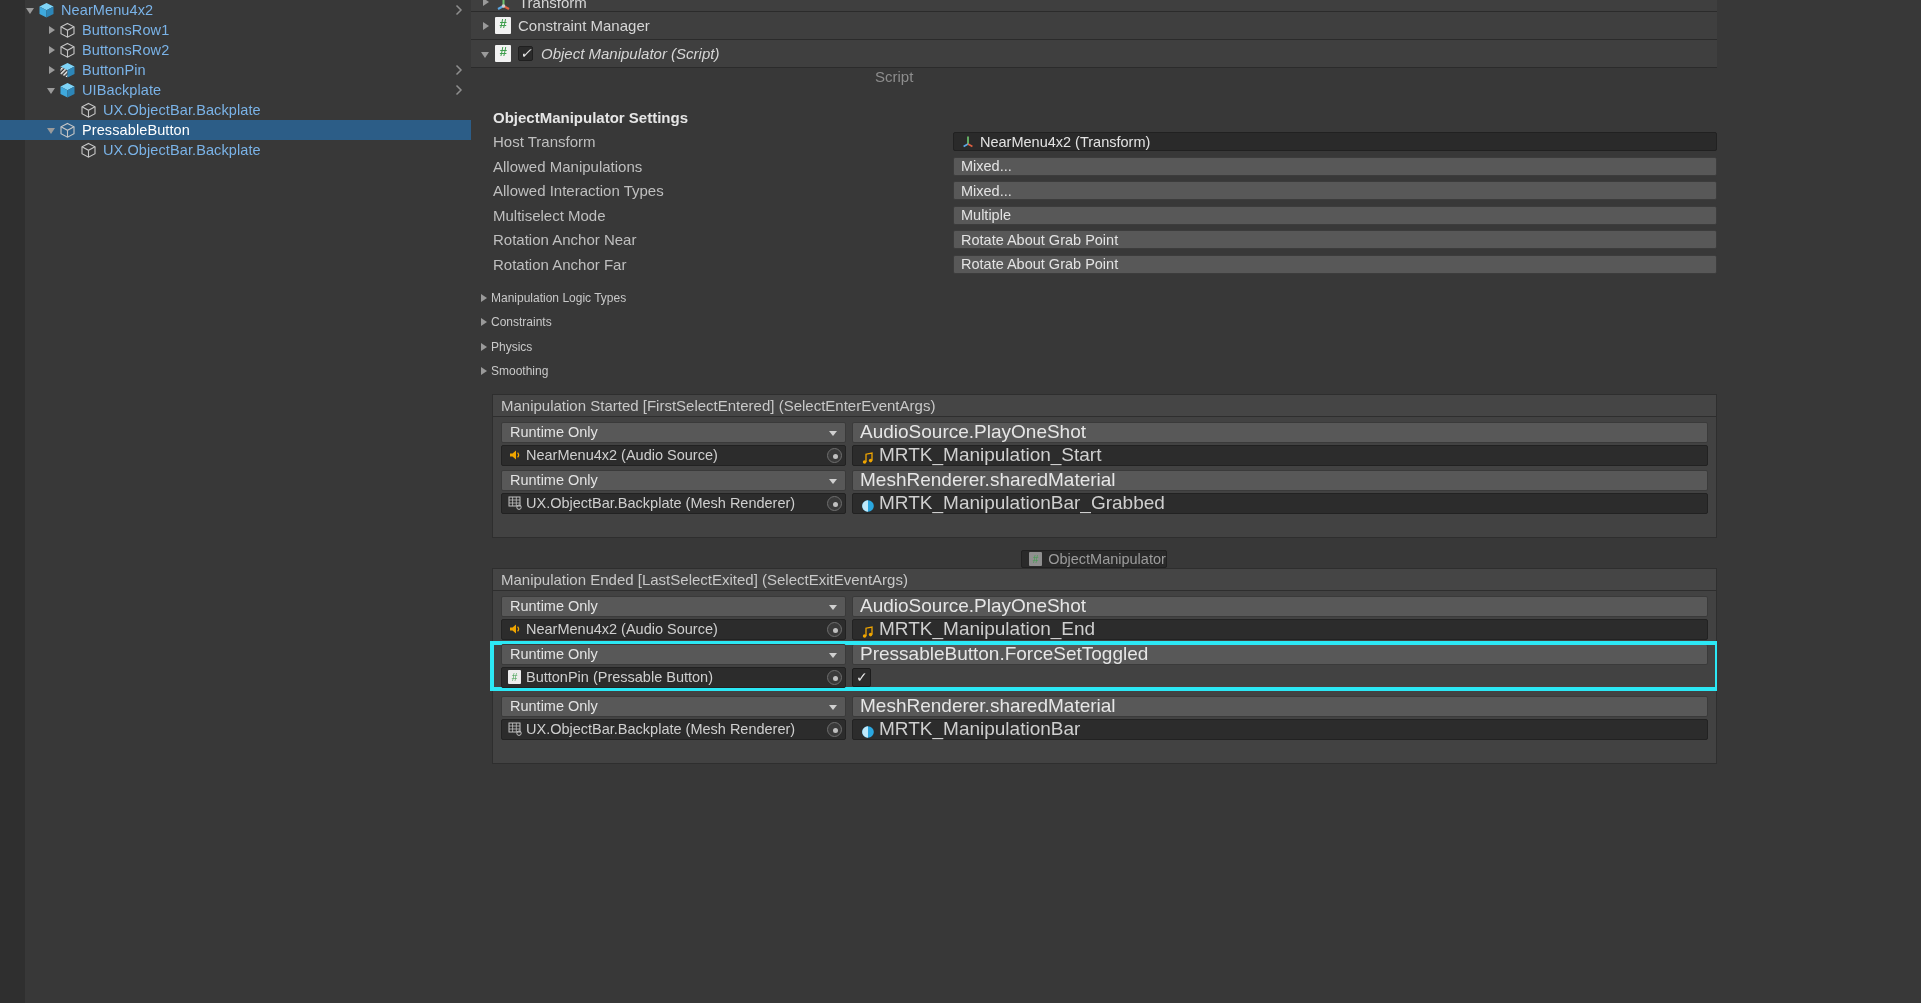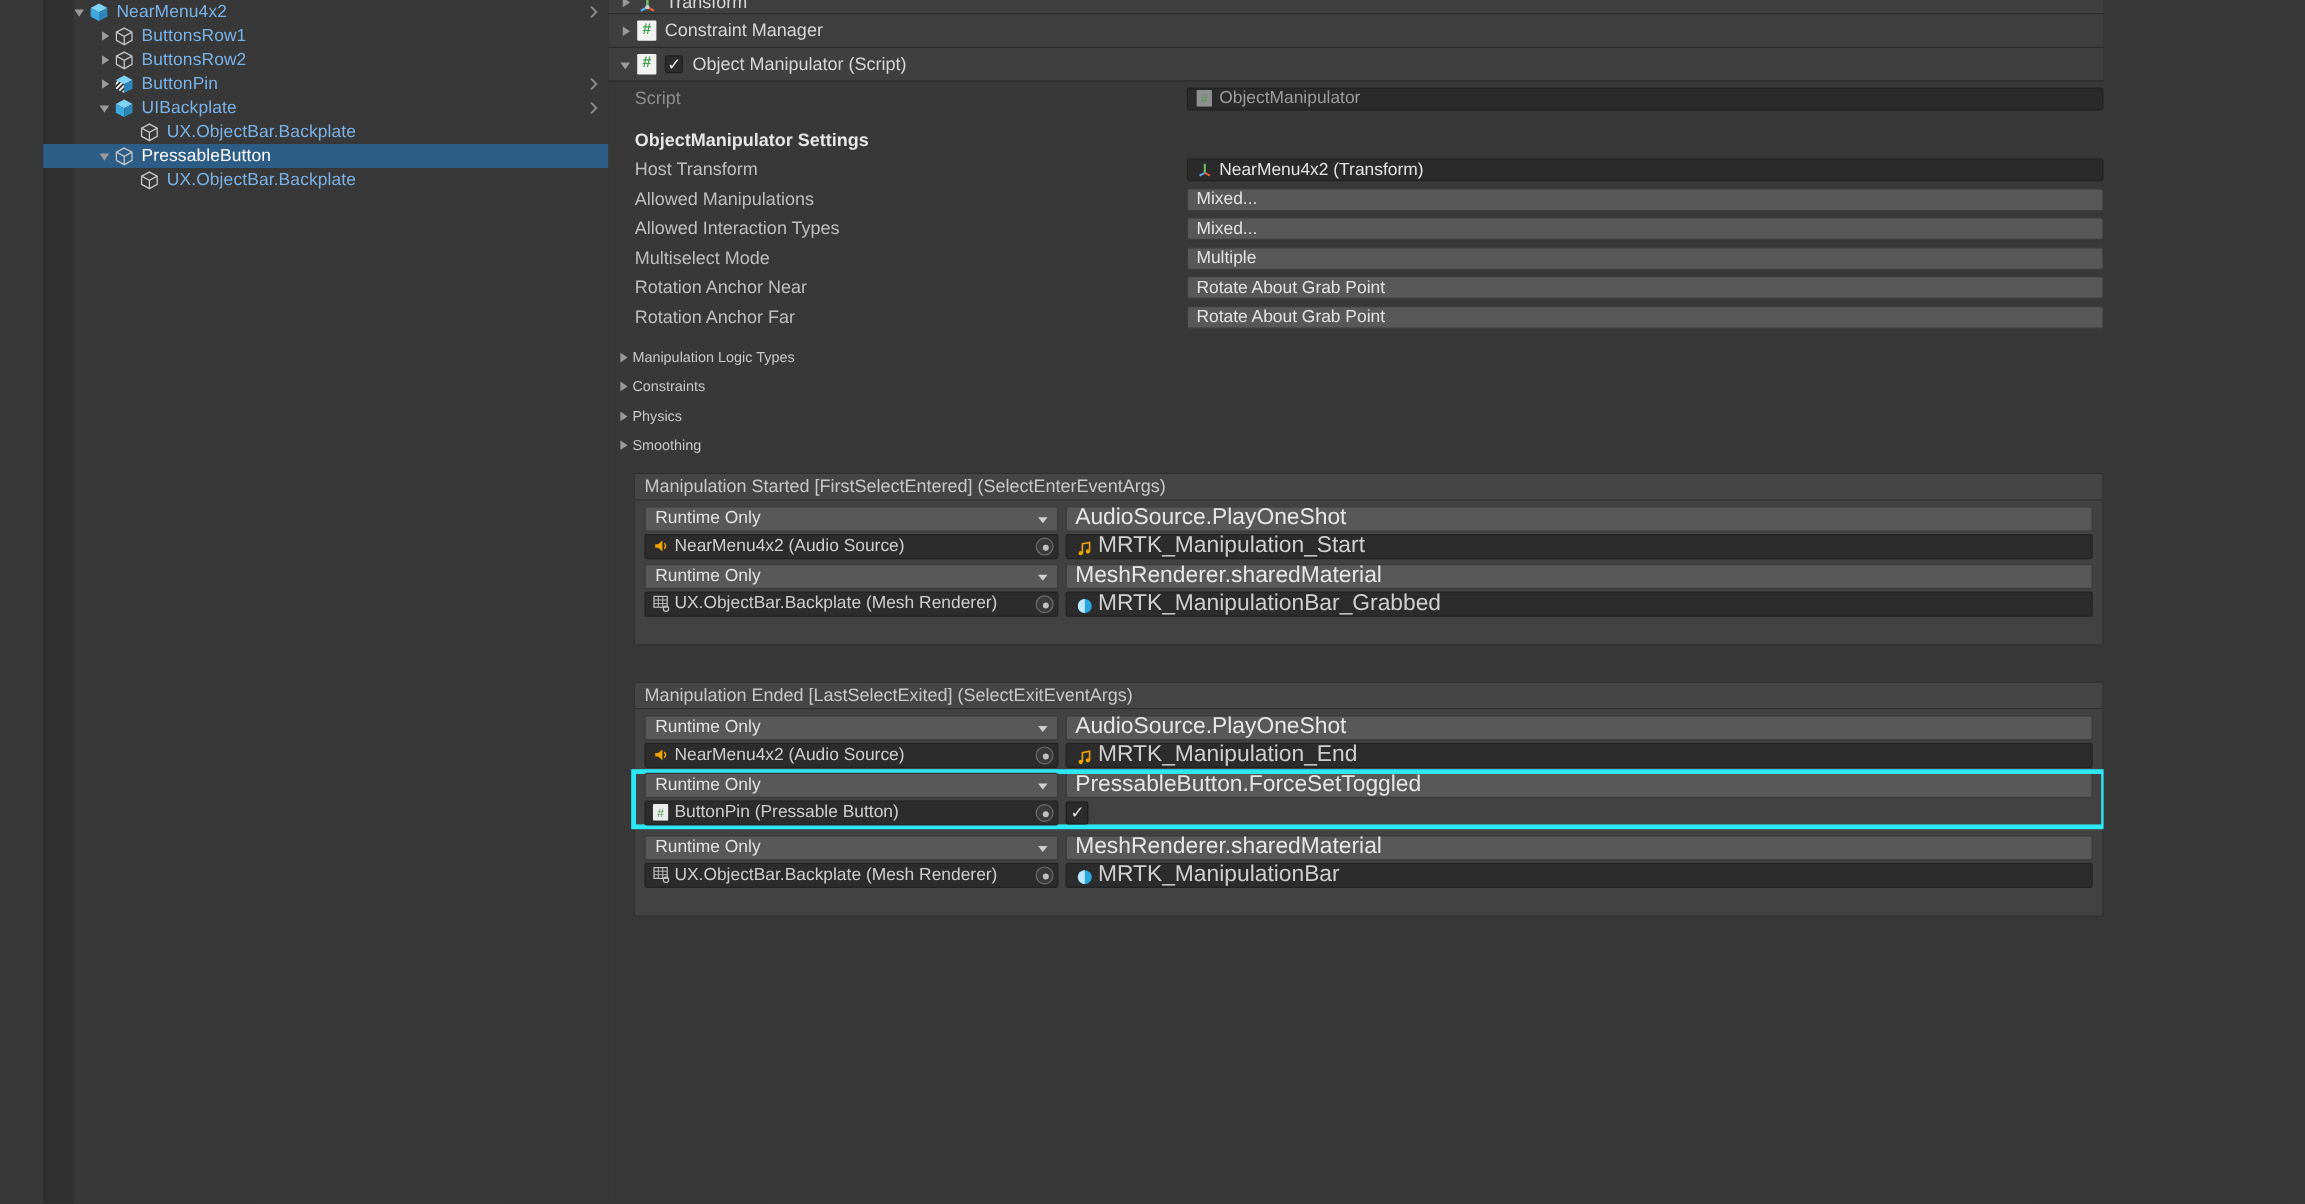--- a/index.html
+++ b/index.html
@@ -2,21 +2,21 @@
 <html><head>
 <meta charset="utf-8">
 <style>
   * { box-sizing: border-box; margin: 0; padding: 0; }
   html, body {
     width: 1921px; height: 1003px;
     background: #383838;
     font-family: "Liberation Sans", sans-serif;
     overflow: hidden;
   }
-  #root { position: relative; width: 1717px; height: 1003px; display: flex; margin-left: 36px; }
+  #root { position: relative; width: 1717px; height: 1003px; display: flex; }
 
   
   #hierarchy {
     width: 471px; height: 1003px;
     background: #383838;
     position: relative; flex: 0 0 471px;
   }
   #hierarchy-gutter {
     position: absolute; left: 0; top: 0; width: 25px; height: 100%;
     background: #2f2f2f;
@@ -292,29 +292,29 @@
     </div>
     <div class="insp-sep"></div>
 
     <div class="comp-header" style="height:27px;">
       <span class="tri right"></span>
       <span class="cs-icon"></span>
       <span>Constraint Manager</span>
     </div>
     <div class="insp-sep"></div>
 
-    <div class="comp-header" style="height:27px;">
+    <div class="comp-header" style="height:27px;font-style:italic;">
       <span class="tri down"></span>
       <span class="cs-icon"></span>
       <span class="chk on"></span>
       <span>Object Manipulator (Script)</span>
     </div>
     <div class="insp-sep"></div>
 
-    <div class="prop-row" style="height:28px;">
+    <div class="prop-row" style="height:28px;flex-direction:column;">
       <span class="prop-label dim">Script</span>
       <span class="field objref dimtext">
         <span class="mini">
           <svg width="13" height="14" viewBox="0 0 13 14">
               <rect x="0" y="0" width="13" height="14" rx="1" fill="#8f8f8f"></rect>
               <text x="6.5" y="11" font-size="10" fill="#3f9e4d" text-anchor="middle" font-family="Liberation Sans">#</text>
             </svg>
         </span>
         <span class="mini-label">ObjectManipulator</span>
       </span>

